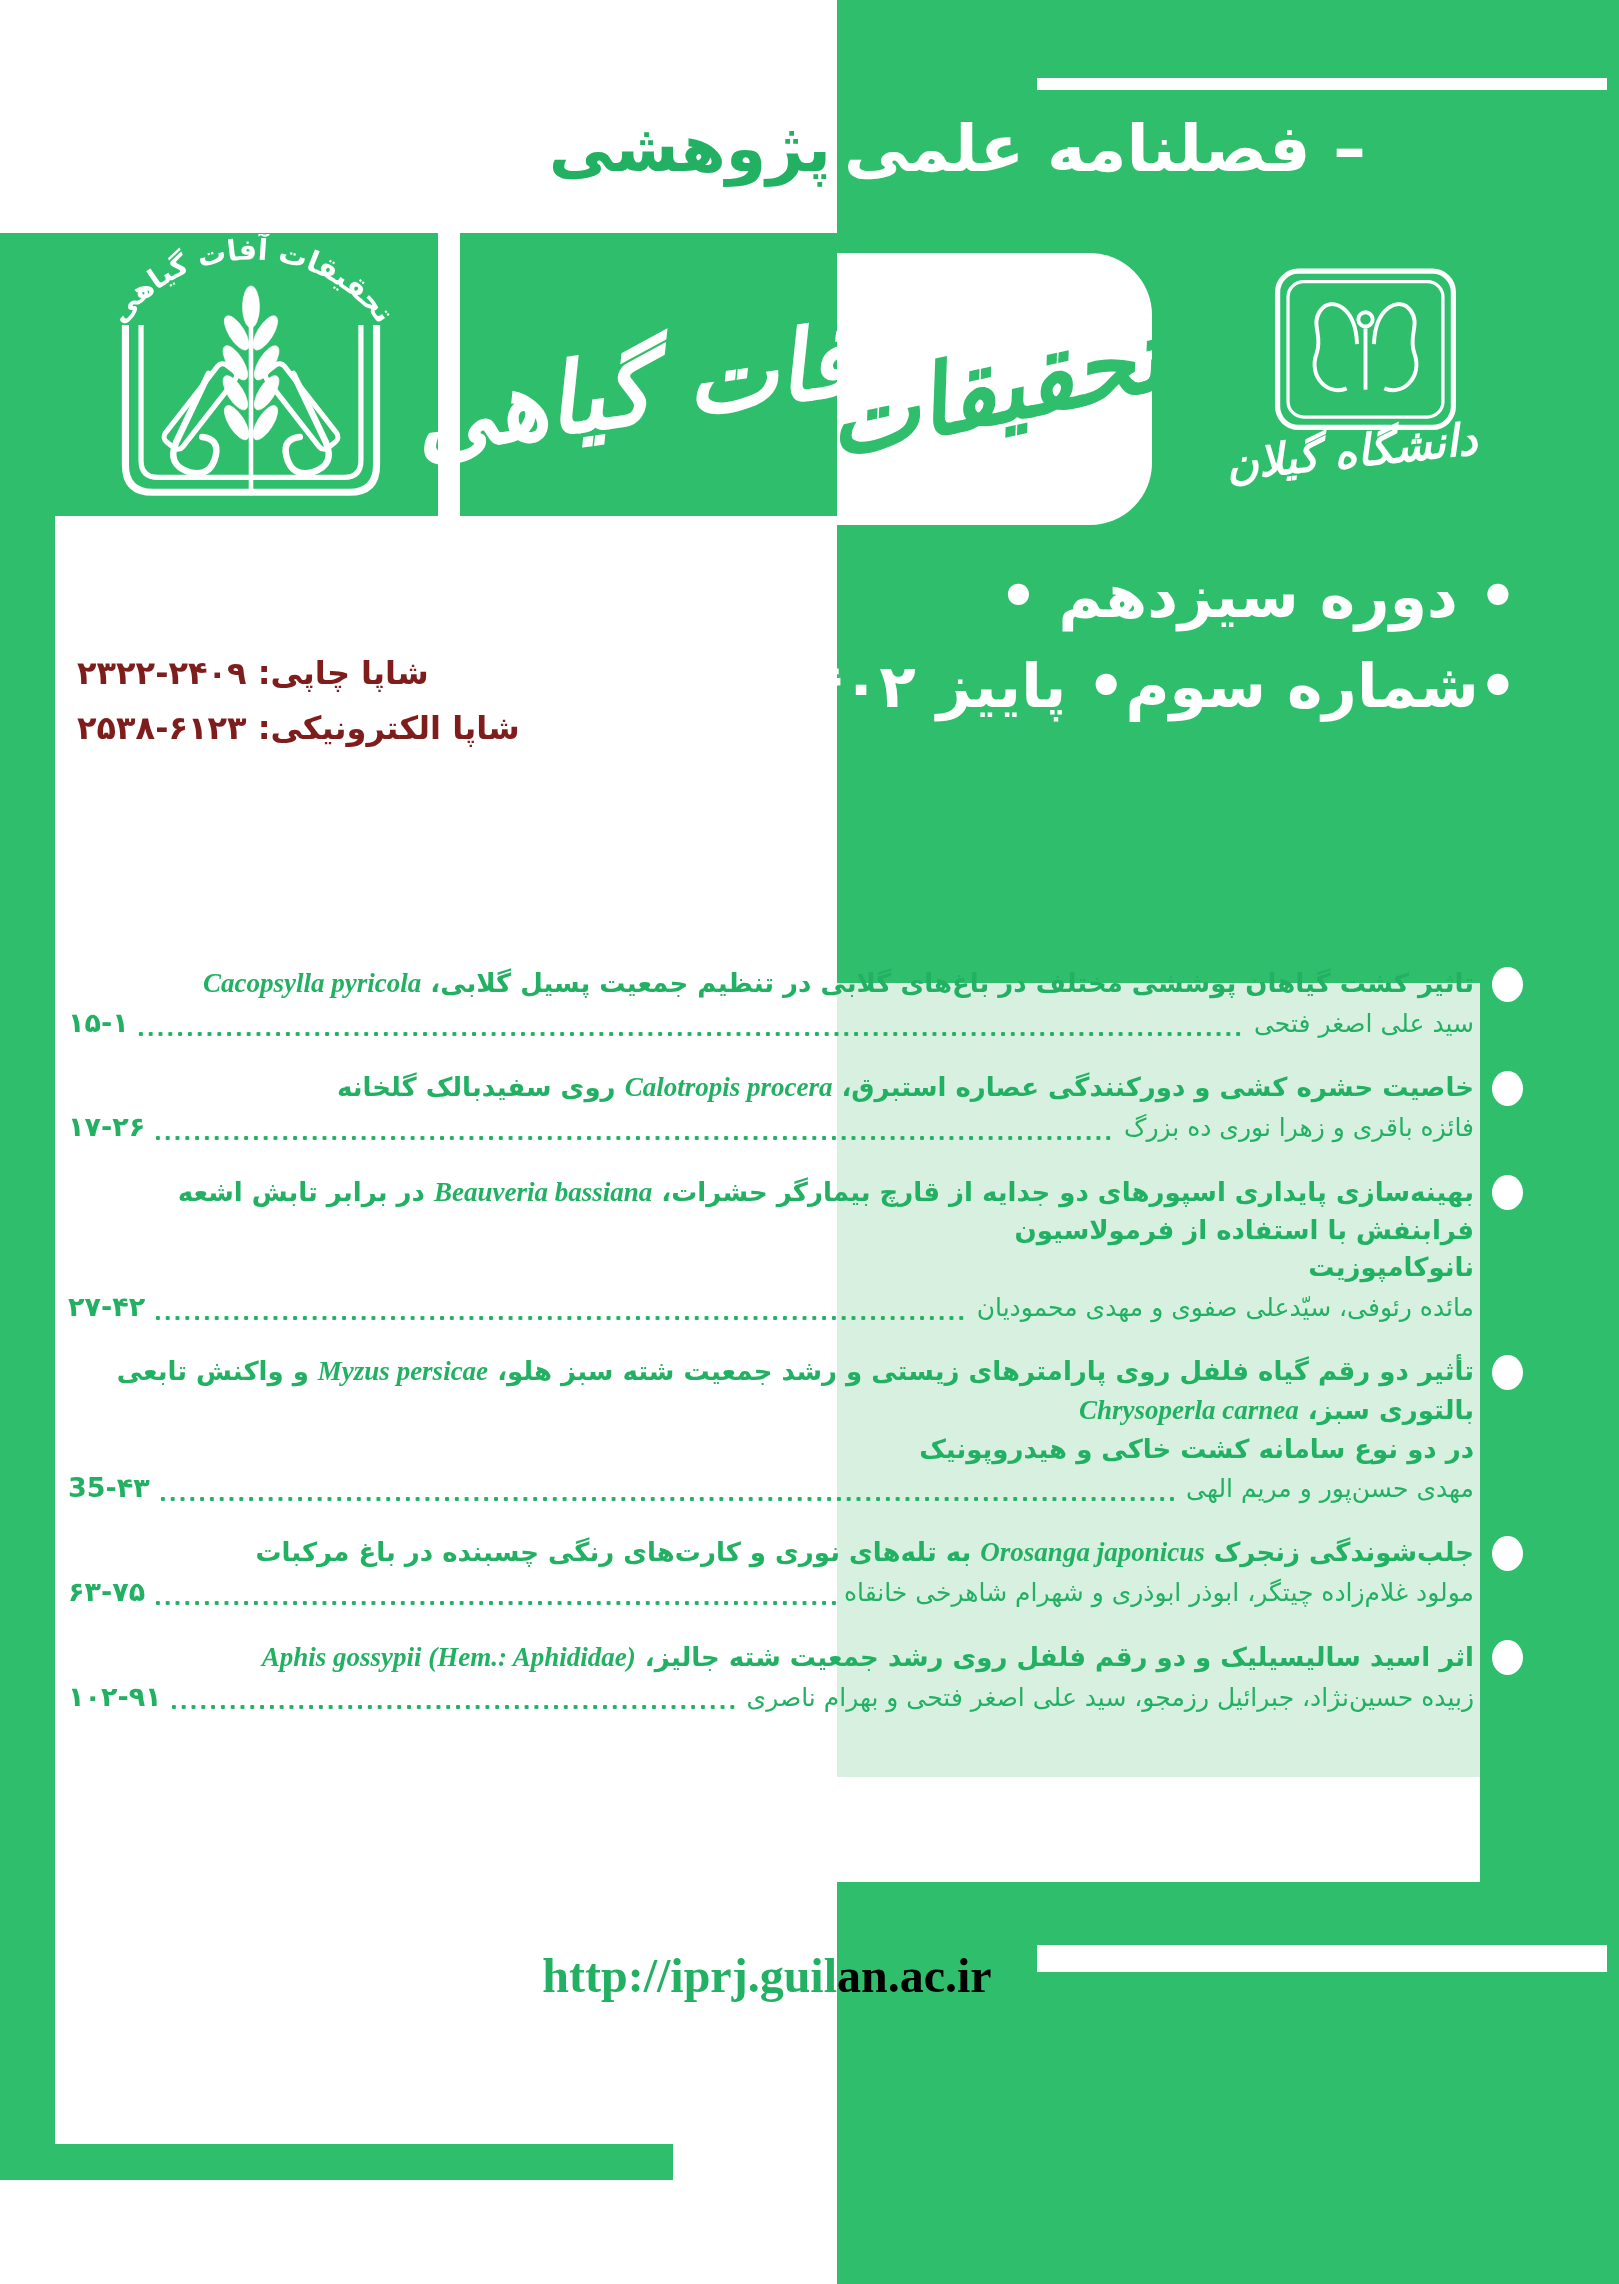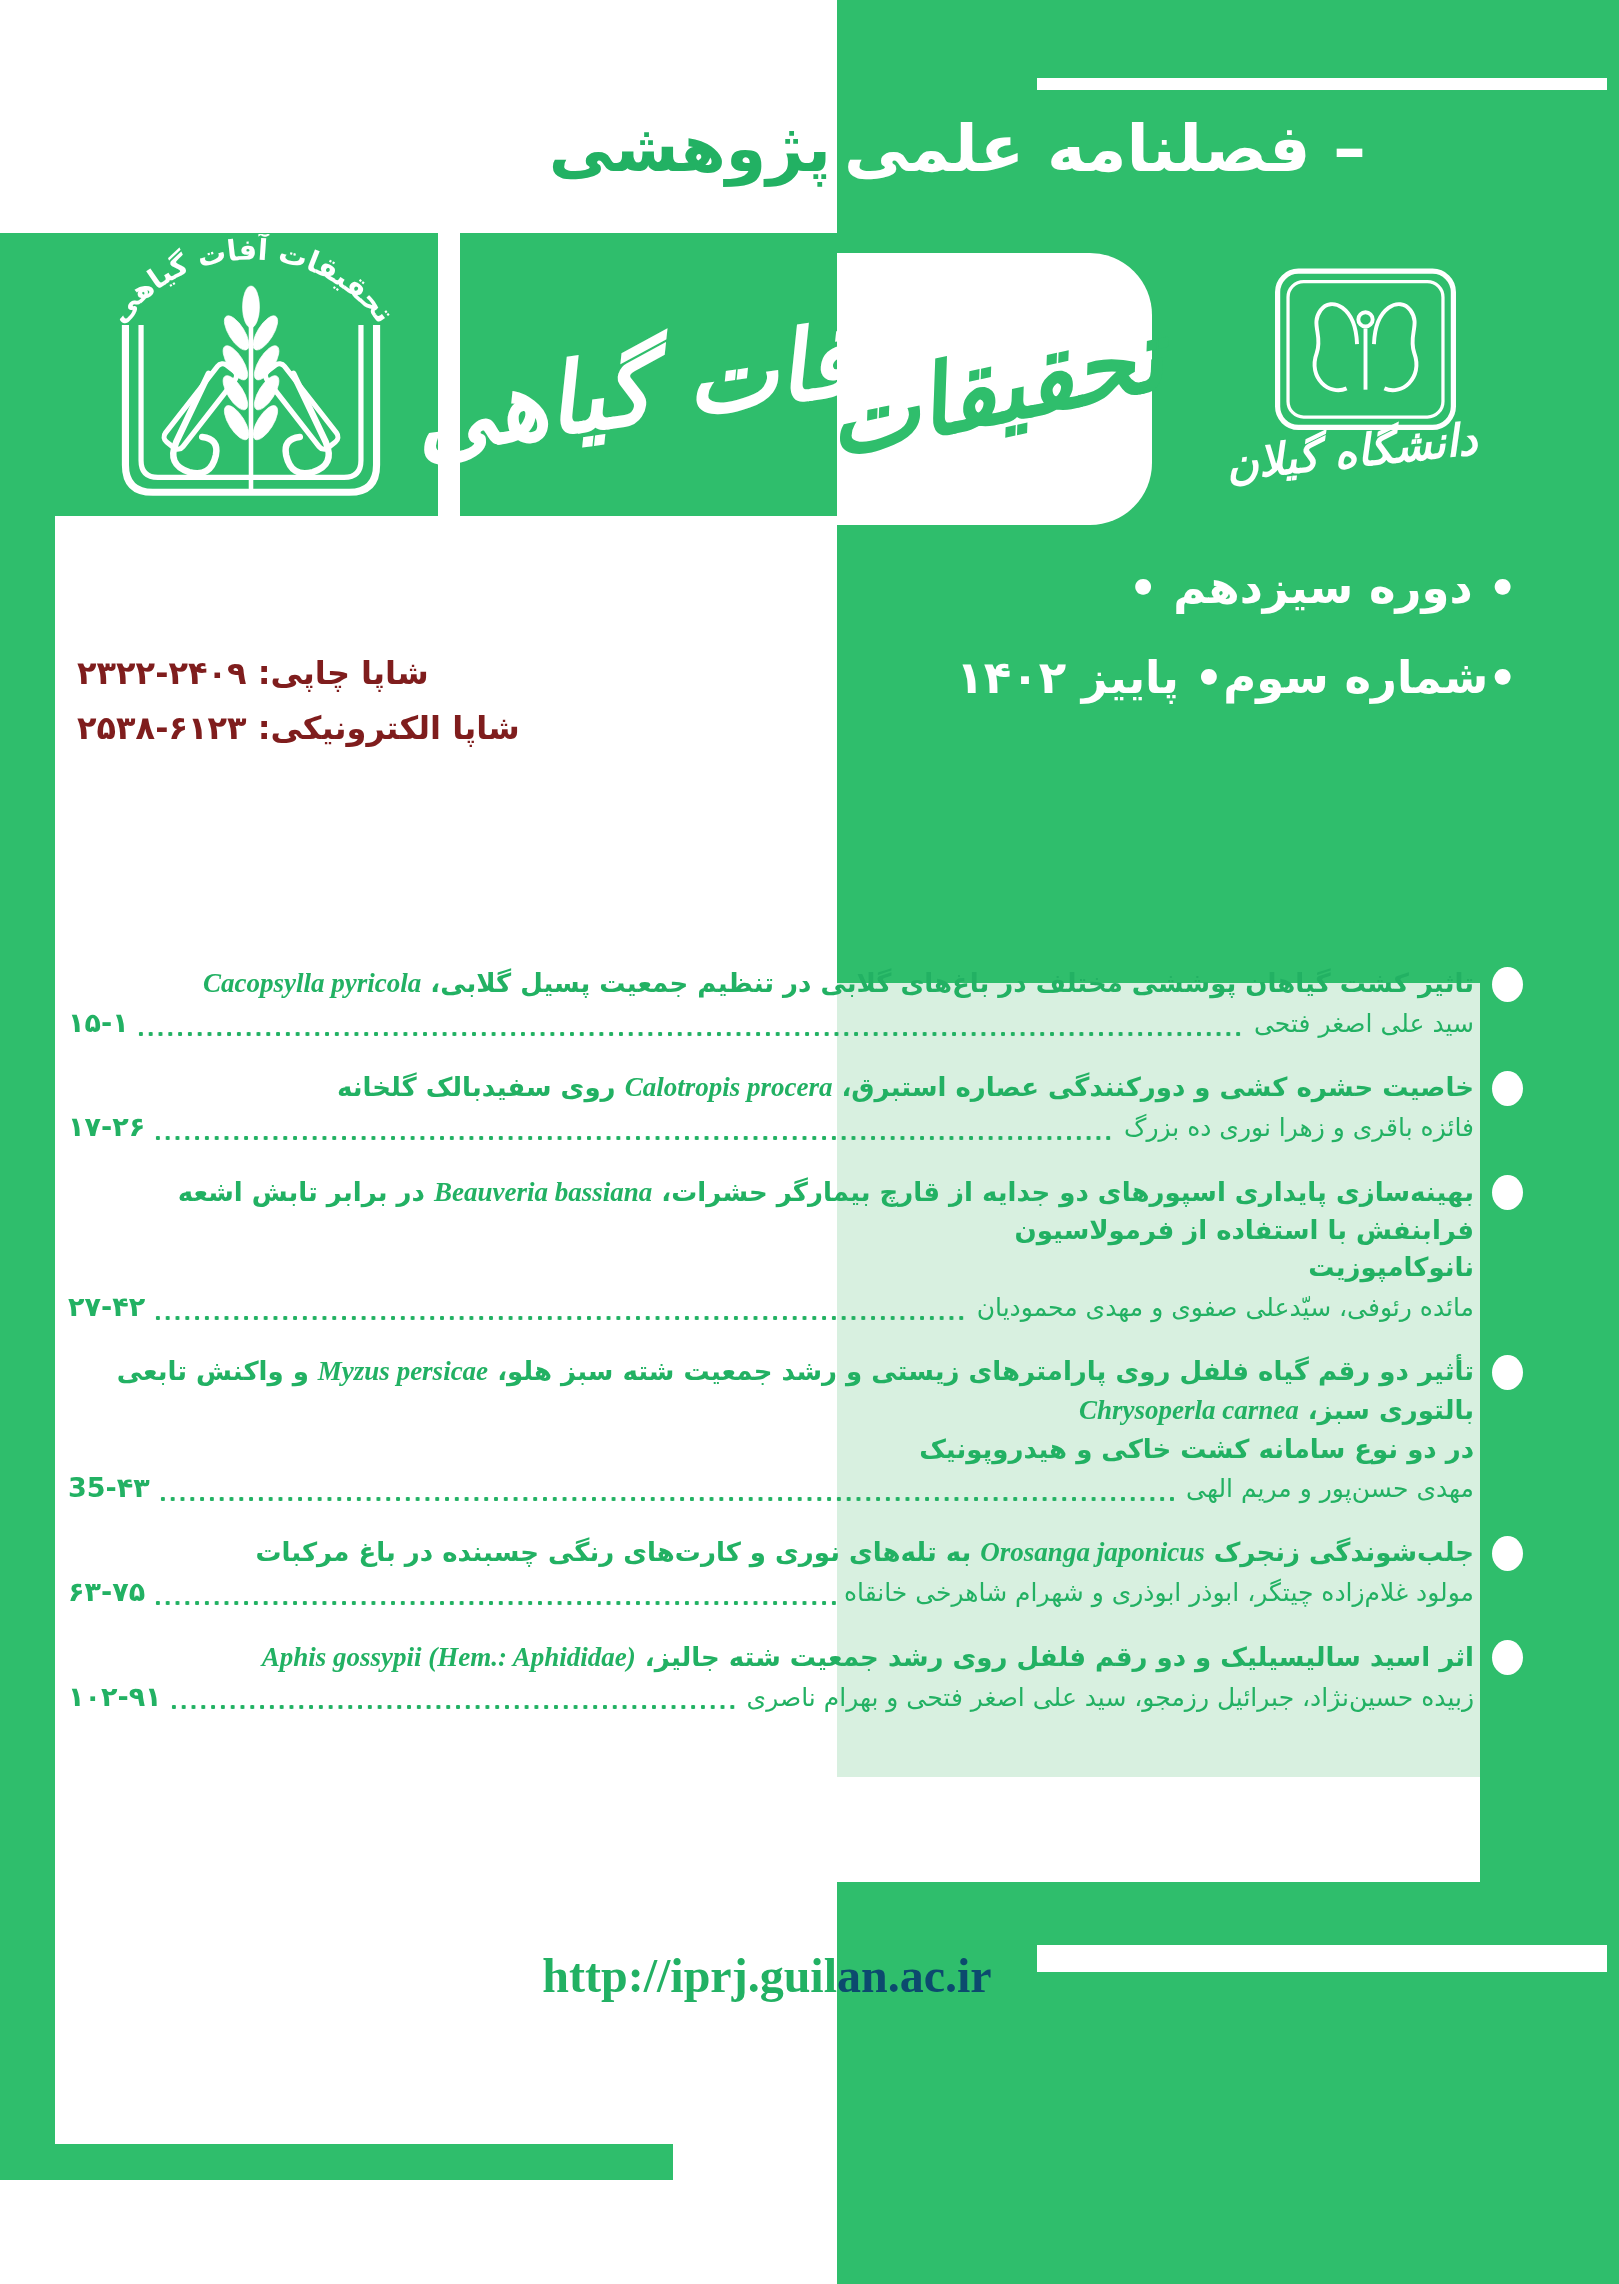--- a/index.html
+++ b/index.html
@@ -23,42 +23,42 @@
   
   .mast-green-block{left:456px;top:254px;width:382px;height:267px;display:flex;align-items:center;justify-content:center;}
   .mast-word-white{color:#fff;font-size:98px;font-weight:bold;font-style:italic;transform:rotate(-8deg);white-space:nowrap;}
   .mast-white-block{left:837px;top:253px;width:315px;height:272px;background:#fff;
                     border-radius:0 62px 62px 0;display:flex;align-items:center;justify-content:center;}
   .mast-word-green{color:#2FBE6C;font-size:98px;font-weight:bold;font-style:italic;transform:rotate(-12deg);}
   
   .guilan-caption{left:1205px;top:426px;width:293px;text-align:center;color:#fff;
                   font-size:44px;font-weight:bold;font-style:italic;transform:rotate(-6deg);white-space:nowrap;}
   
-  .issue{right:102px;text-align:right;color:#fff;font-weight:bold;font-size:45px;direction:rtl;white-space:nowrap;}
+  .issue{right:102px;text-align:right;color:#fff;font-weight:bold;font-size:60px;direction:rtl;white-space:nowrap;}
   .issue1{top:561px;} .issue2{top:651px;text-align:center;}
   
   .issn{left:77px;top:654px;direction:rtl;color:#7f1d1d;font-weight:bold;font-size:32px;text-align:left;}
   .issn .row{margin-bottom:17px;white-space:nowrap;}
   .issn .val{direction:ltr;unicode-bidi:embed;}
   
   .toc{left:68px;top:964px;width:1406px;direction:rtl;color:#22B163;}
   .toc-entry{position:relative;margin-bottom:26px;}
   .toc-title{font-size:26px;font-weight:bold;line-height:1.45;}
   .toc-line2{font-size:26px;font-weight:bold;line-height:1.45;}
   .la{font-family:"Liberation Serif",serif;font-style:italic;font-weight:600;font-size:27px;}
   .toc-meta{display:flex;align-items:flex-end;font-size:25px;line-height:1.45;}
   .toc-authors{white-space:nowrap;font-weight:500;}
   .dots{flex:1;margin:0 7.8px;height:26px;background-image:radial-gradient(circle,#22B163 2px,transparent 2.3px);
         background-size:9.8px 9.8px;background-repeat:repeat-x;background-position:left bottom 3.9px;}
   .toc-pages{font-weight:bold;font-size:27px;direction:ltr;unicode-bidi:embed;white-space:nowrap;}
   .bullet{position:absolute;right:-49px;top:2.6px;width:31px;height:35px;border-radius:50%;background:#fff;}
   
   .url span{position:absolute;top:1929px;font-family:"Liberation Serif",serif;font-weight:bold;font-size:48px;white-space:nowrap;margin-top:19px;}
   .url-green{right:782px;color:#22B163;}
-  .url-white{left:837px;color:#0c4a6e;}
+  .url-white{left:837px;color:#000000;}
   svg text{font-family:"DejaVu Sans",sans-serif;}
 </style>
 </head>
 <body>
 
 <div class="page">
 
   <div class="abs sheet-a"></div>
   <div class="abs sheet-l"></div>
   <div class="abs sheet-r"></div>

